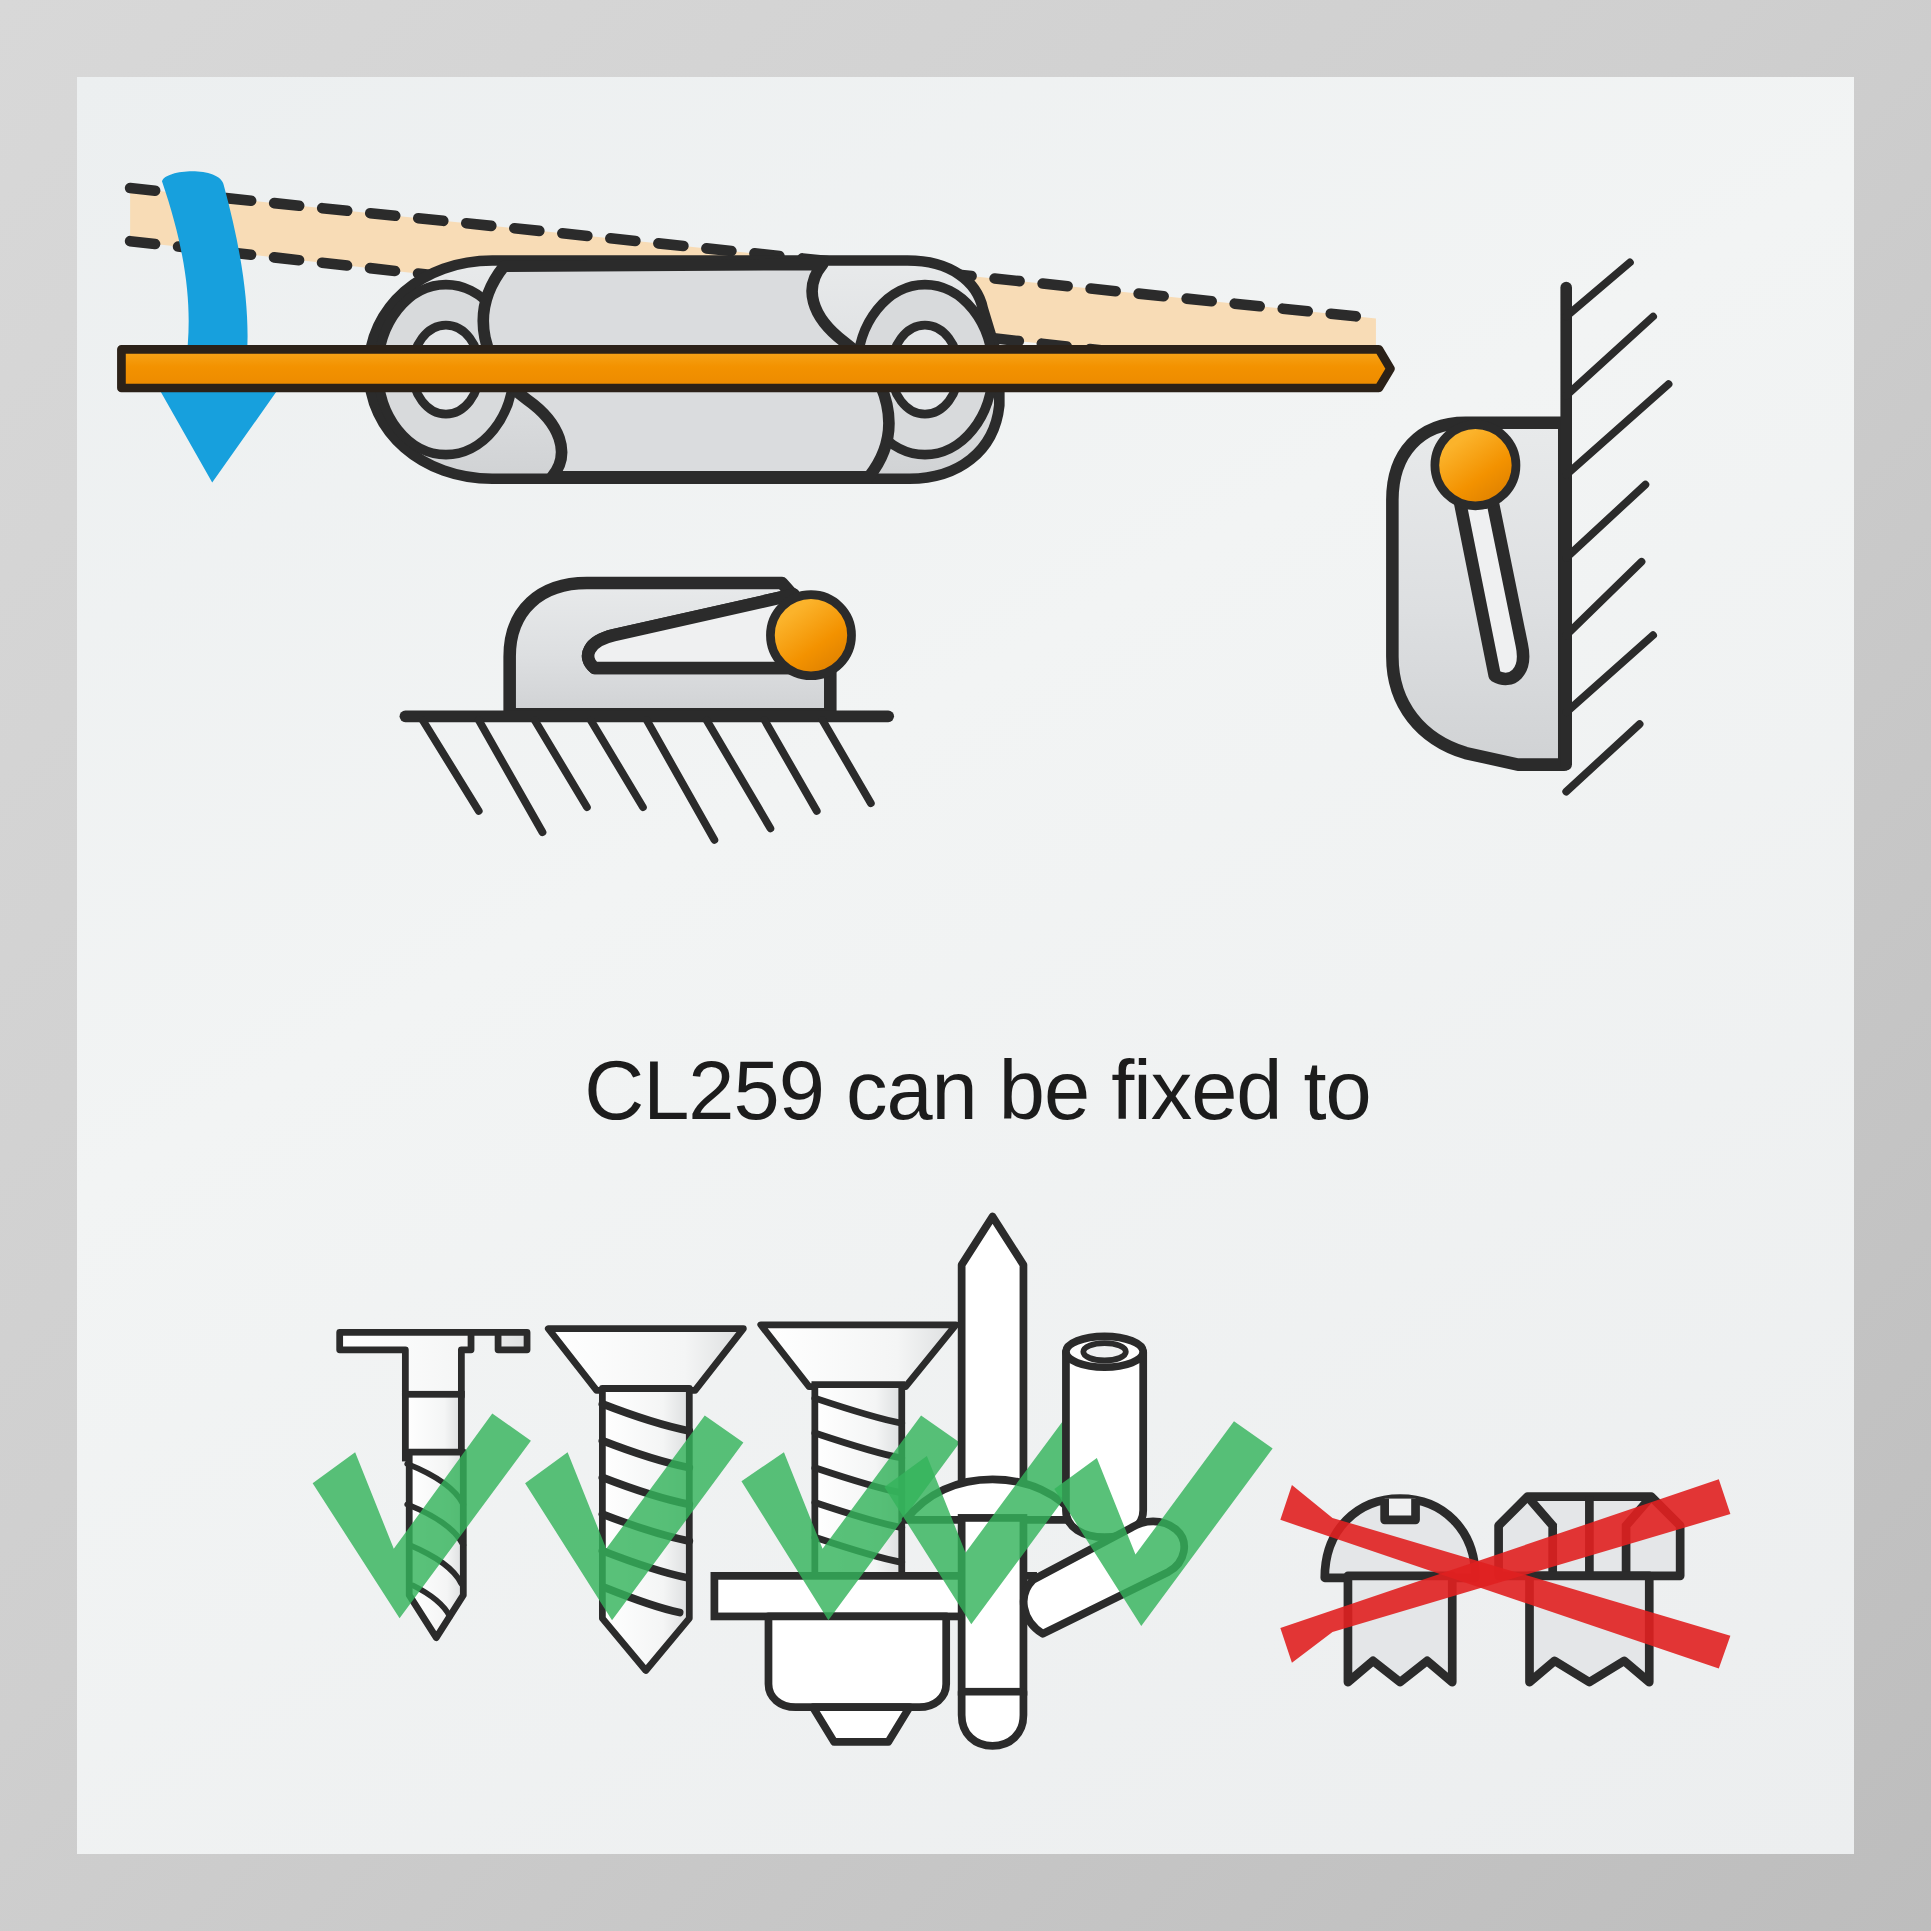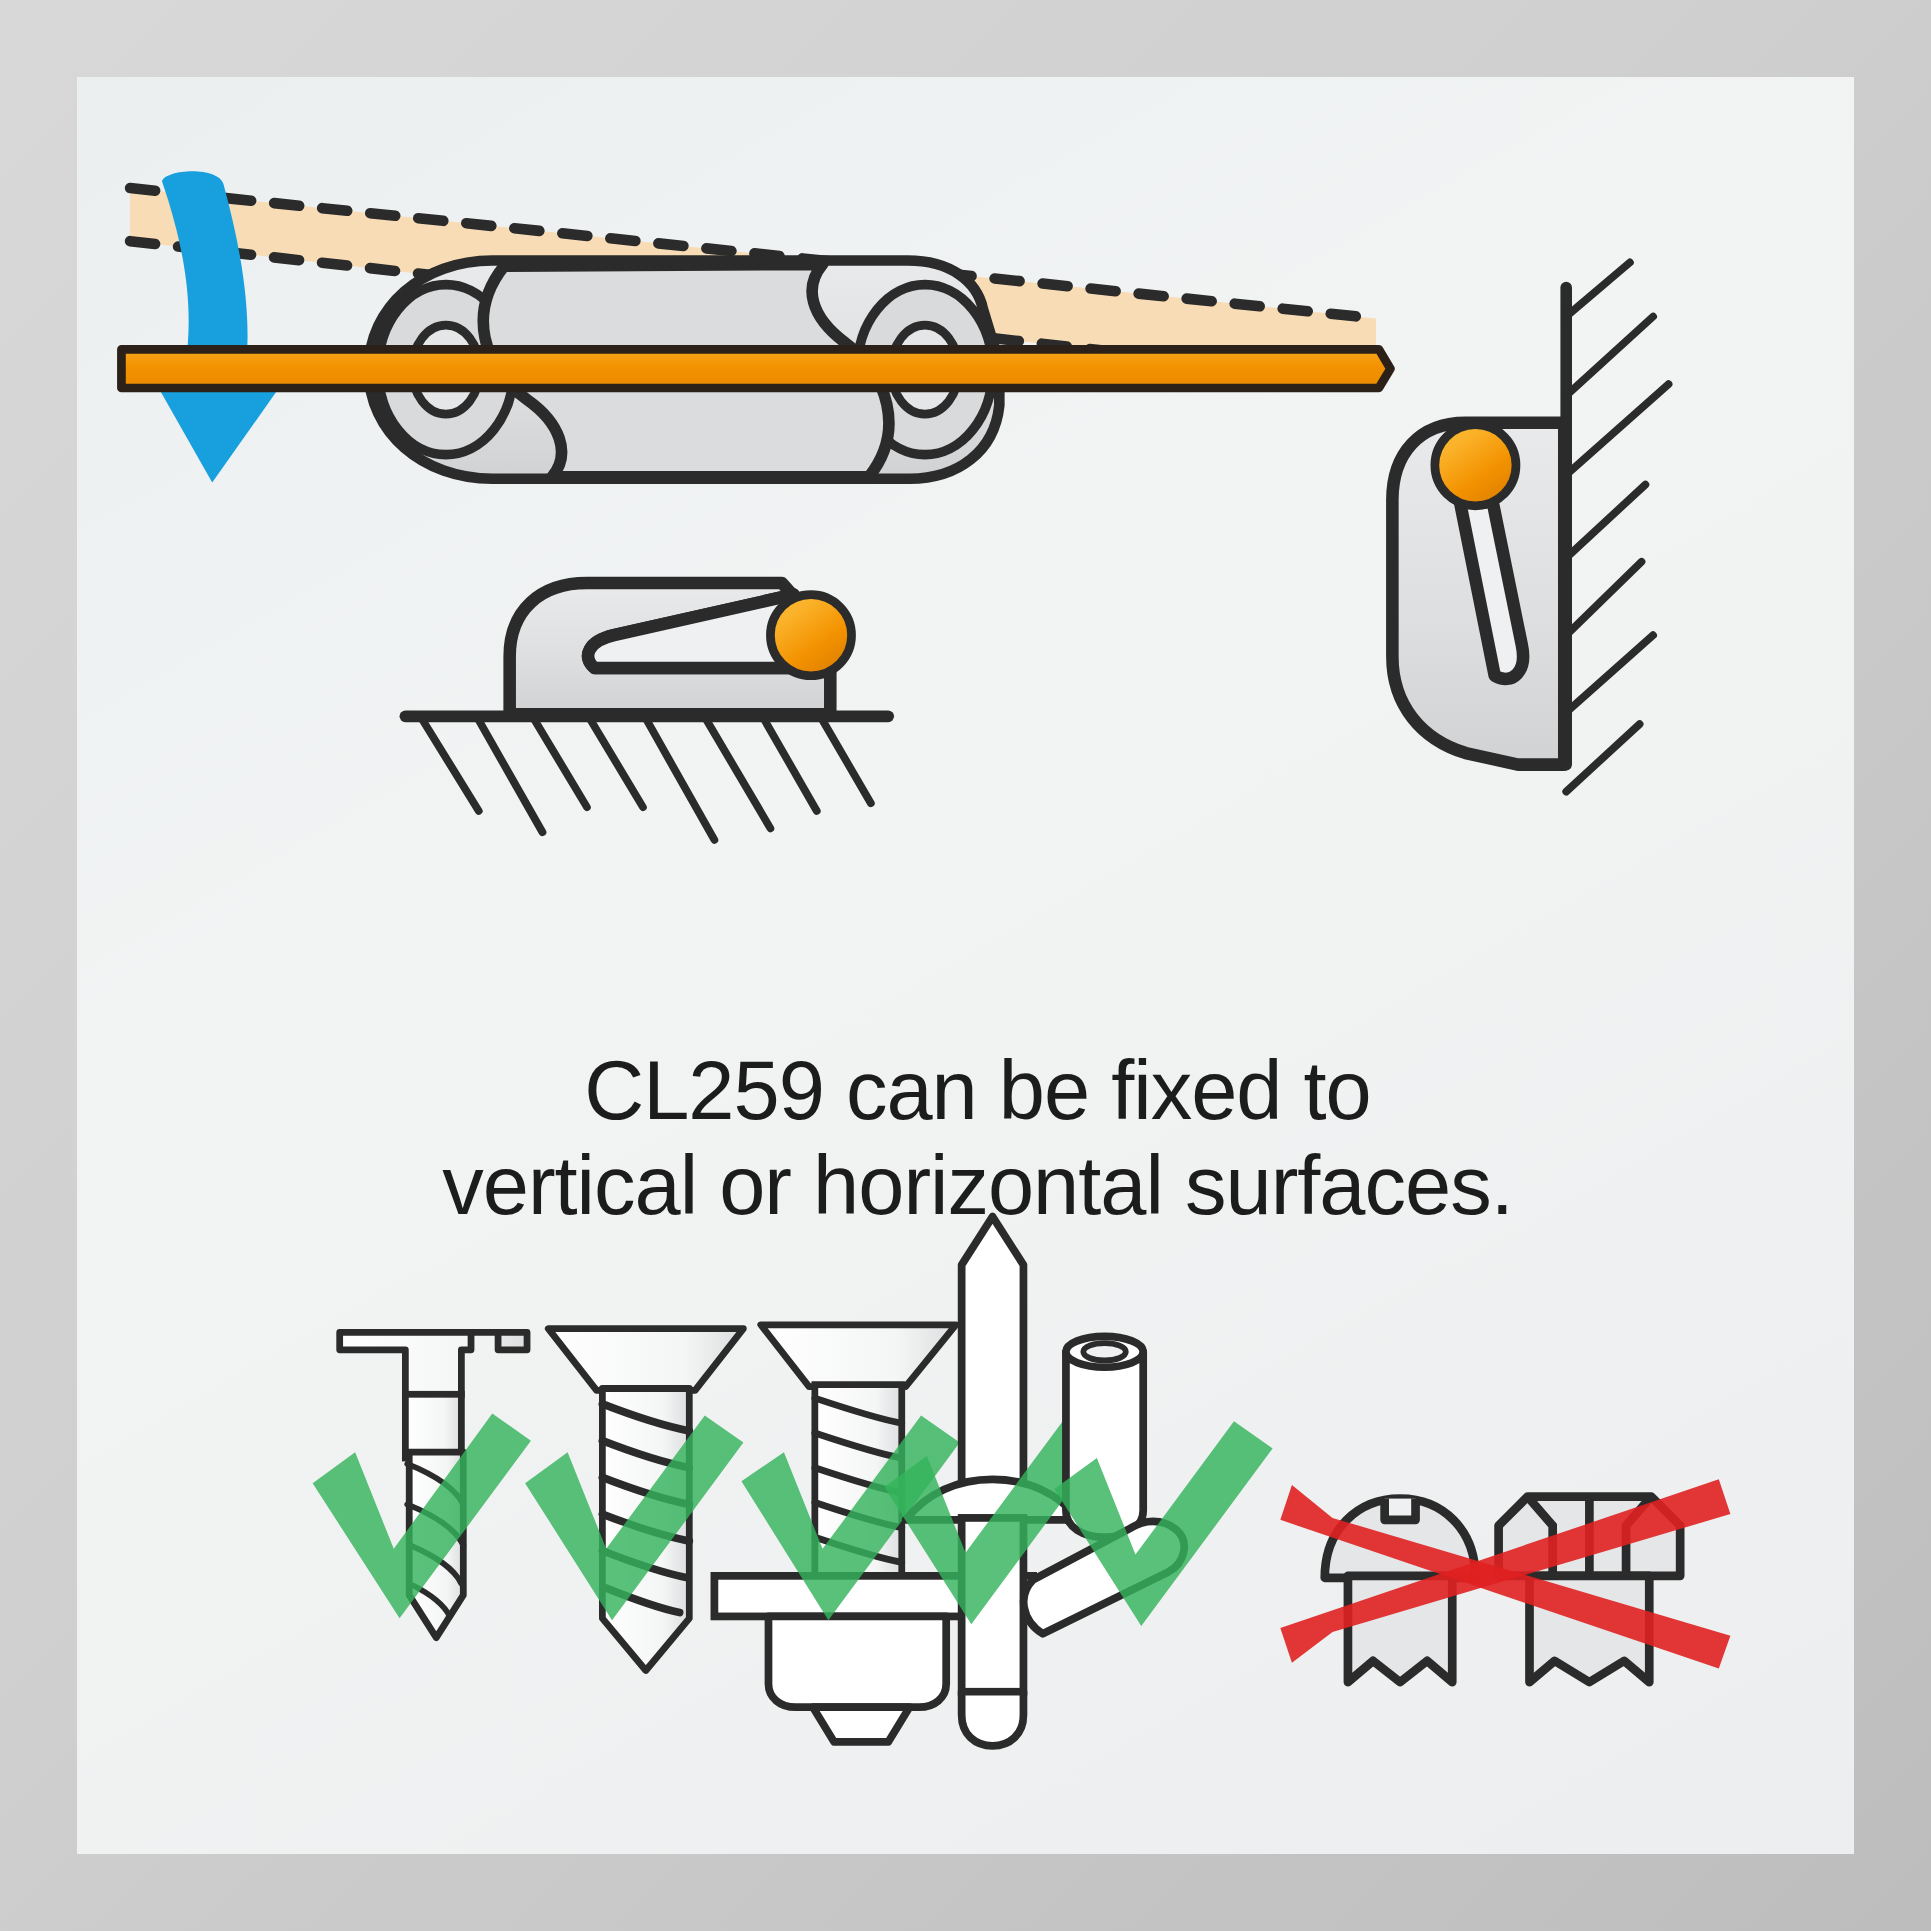--- a/index.html
+++ b/index.html
@@ -315,18 +315,17 @@
                      L 1246 1494 Z" fill="#E02020" opacity="0.9"></path>
             <path d="M 1258 1642 L 1246 1606 L 1700 1452 L 1712 1488
                      L 1300 1610 Z" fill="#E02020" opacity="0.9"></path>
           </g>
         </g>
       </g>
     </svg>
 
     <div class="caption">
       <span class="line">CL259 can be fixed to</span>
-      <span class="line">vertical or horizontal surfaces.</span>
     </div>
 
   </div>
 </div>
 
 
 </body></html>

